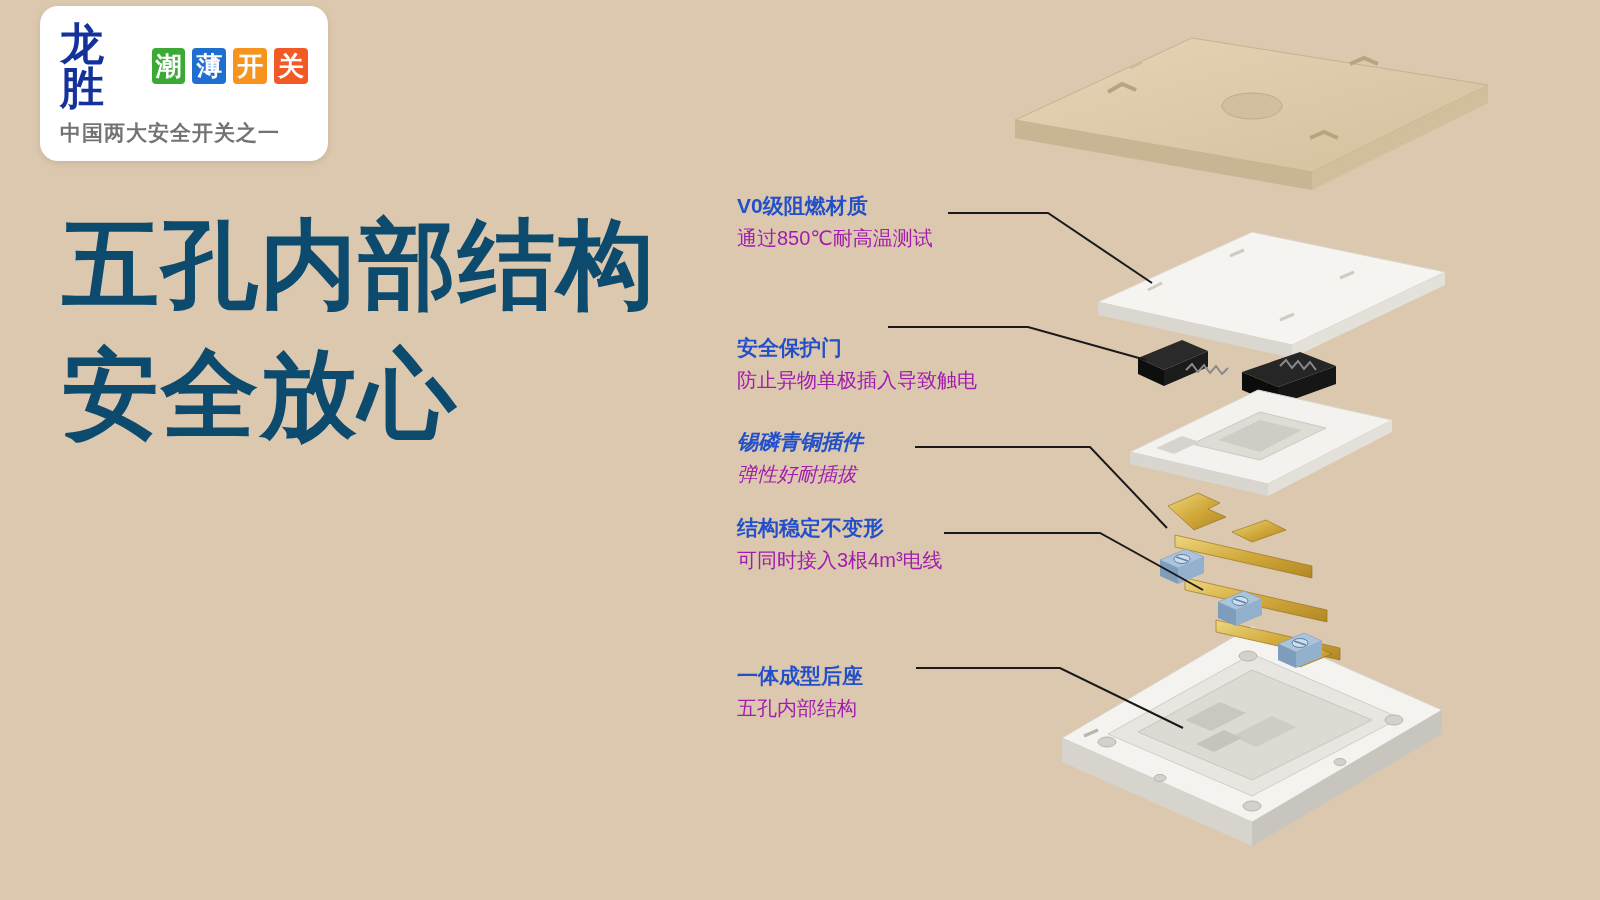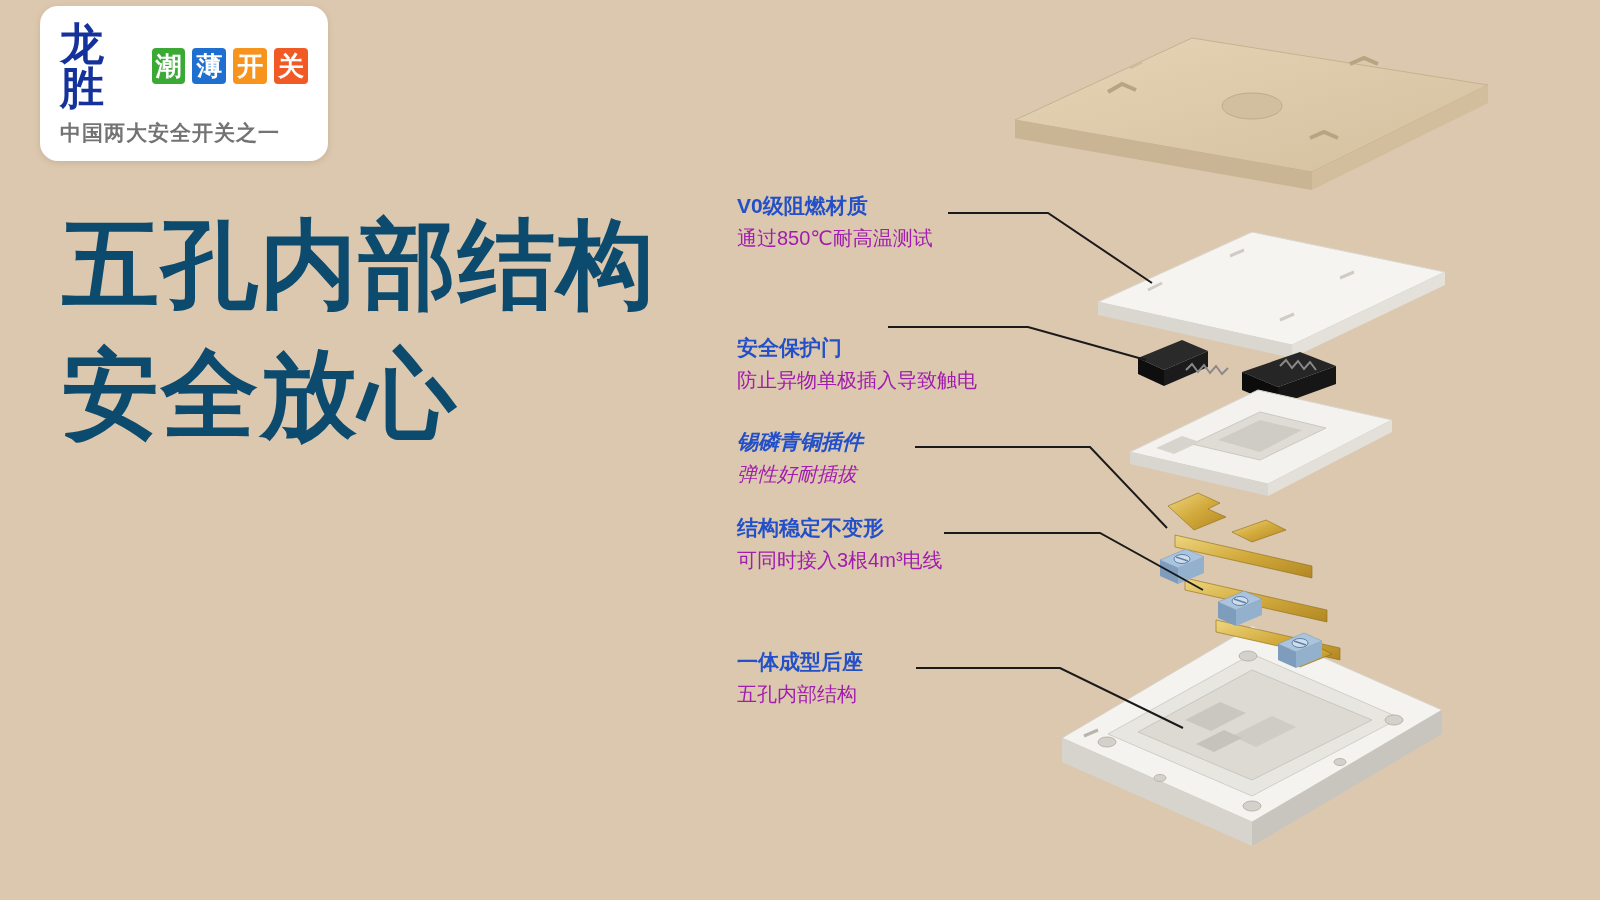--- a/index.html
+++ b/index.html
@@ -22,21 +22,21 @@
   
   .headline{
     position:absolute;left:62px;top:200px;
     font-size:97px;font-weight:900;color:#0c4a6e;
     line-height:1.34;letter-spacing:2px;white-space:nowrap;
   }
   
   .annotation{position:absolute;left:737px;}
   .ann-title{font-size:21px;font-weight:900;color:#2350c8;line-height:1.2;white-space:nowrap;}
   .ann-desc{font-size:20px;font-weight:400;color:#a21caf;margin-top:7px;white-space:nowrap;}
-  .ann-1{top:193px;} .ann-2{top:307px;margin-top:28px;} .ann-3{top:429px;font-style:italic;} .ann-4{top:515px;} .ann-5{top:649px;}
+  .ann-1{top:193px;} .ann-2{top:307px;margin-top:28px;} .ann-3{top:429px;font-style:italic;} .ann-4{top:515px;} .ann-5{top:663px;}
   
   .diagram-svg{position:absolute;left:980px;top:20px;width:560px;height:860px;}
   .leader-svg{position:absolute;left:0;top:0;width:1600px;height:900px;pointer-events:none;}
 </style>
 </head>
 <body>
 
 <div class="stage" style="background: rgb(220, 200, 174);">
 
   <div class="logo-badge">

